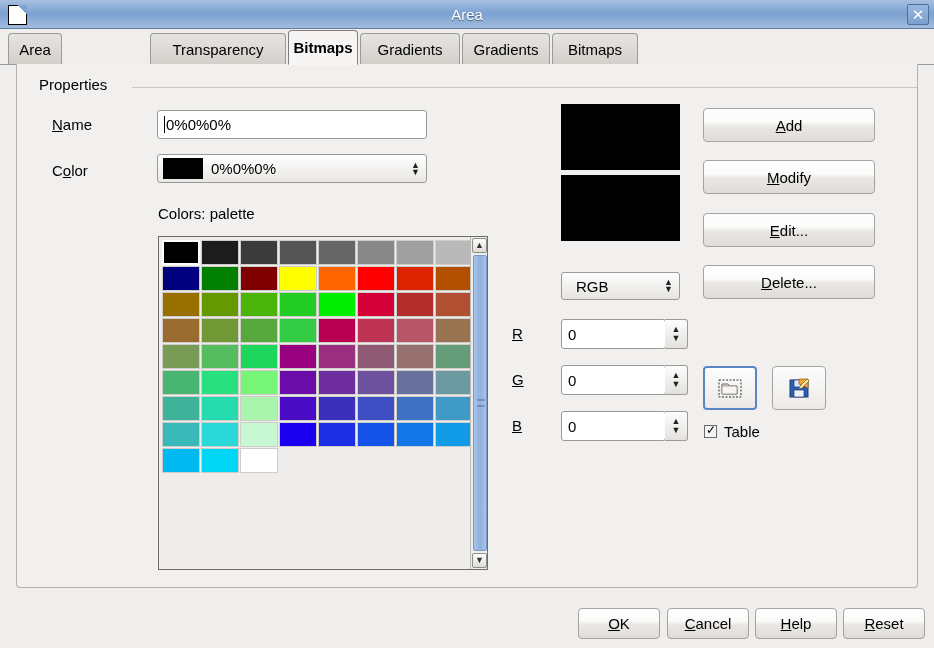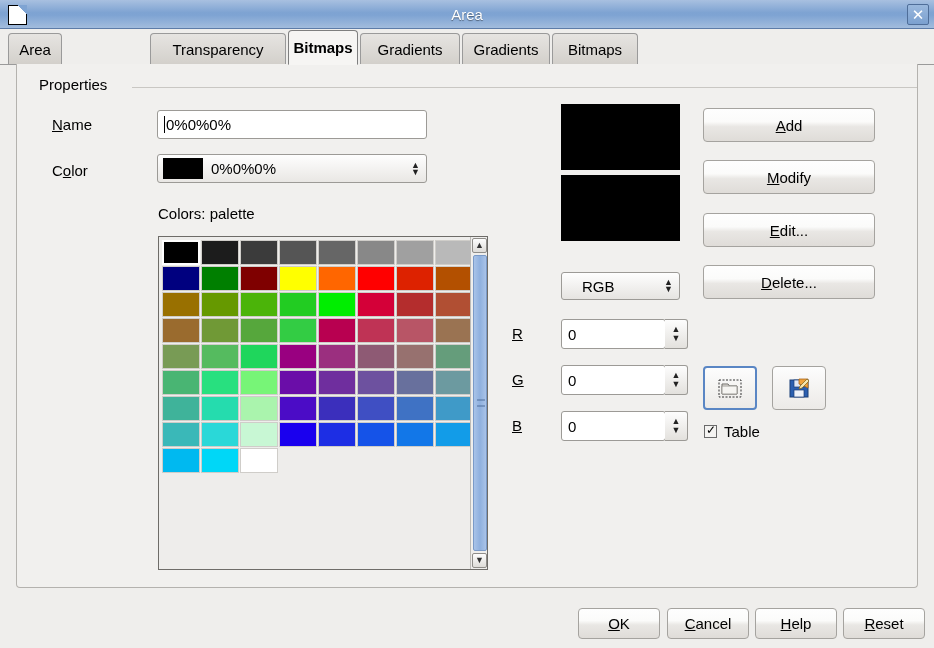--- a/index.html
+++ b/index.html
@@ -172,21 +172,21 @@
     background: #000000;
   }
   #preview-old { top: 104px; }
   #preview-new { top: 175px; }
 
   
   #model-combo {
     position: absolute; left: 561px; top: 272px; width: 119px; height: 28px;
     background: linear-gradient(to bottom, #fefefe, #e6e4e1);
     border: 1px solid #9c9a96; border-radius: 3px;
-    display: flex; align-items: center; padding-left: 20px;
+    display: flex; align-items: center; padding-left: 14px;
     font-size: 15px; color: #000; cursor: pointer;
   }
 
   
   .ch-label { position: absolute; font-size: 15px; color: #000; text-decoration: underline; }
   .spin {
     position: absolute; left: 561px; width: 105px; height: 30px;
     background: #ffffff; border: 1px solid #9c9a96; border-radius: 3px;
     display: flex; align-items: center; padding-left: 6px;
     font-size: 15px; color: #000;

